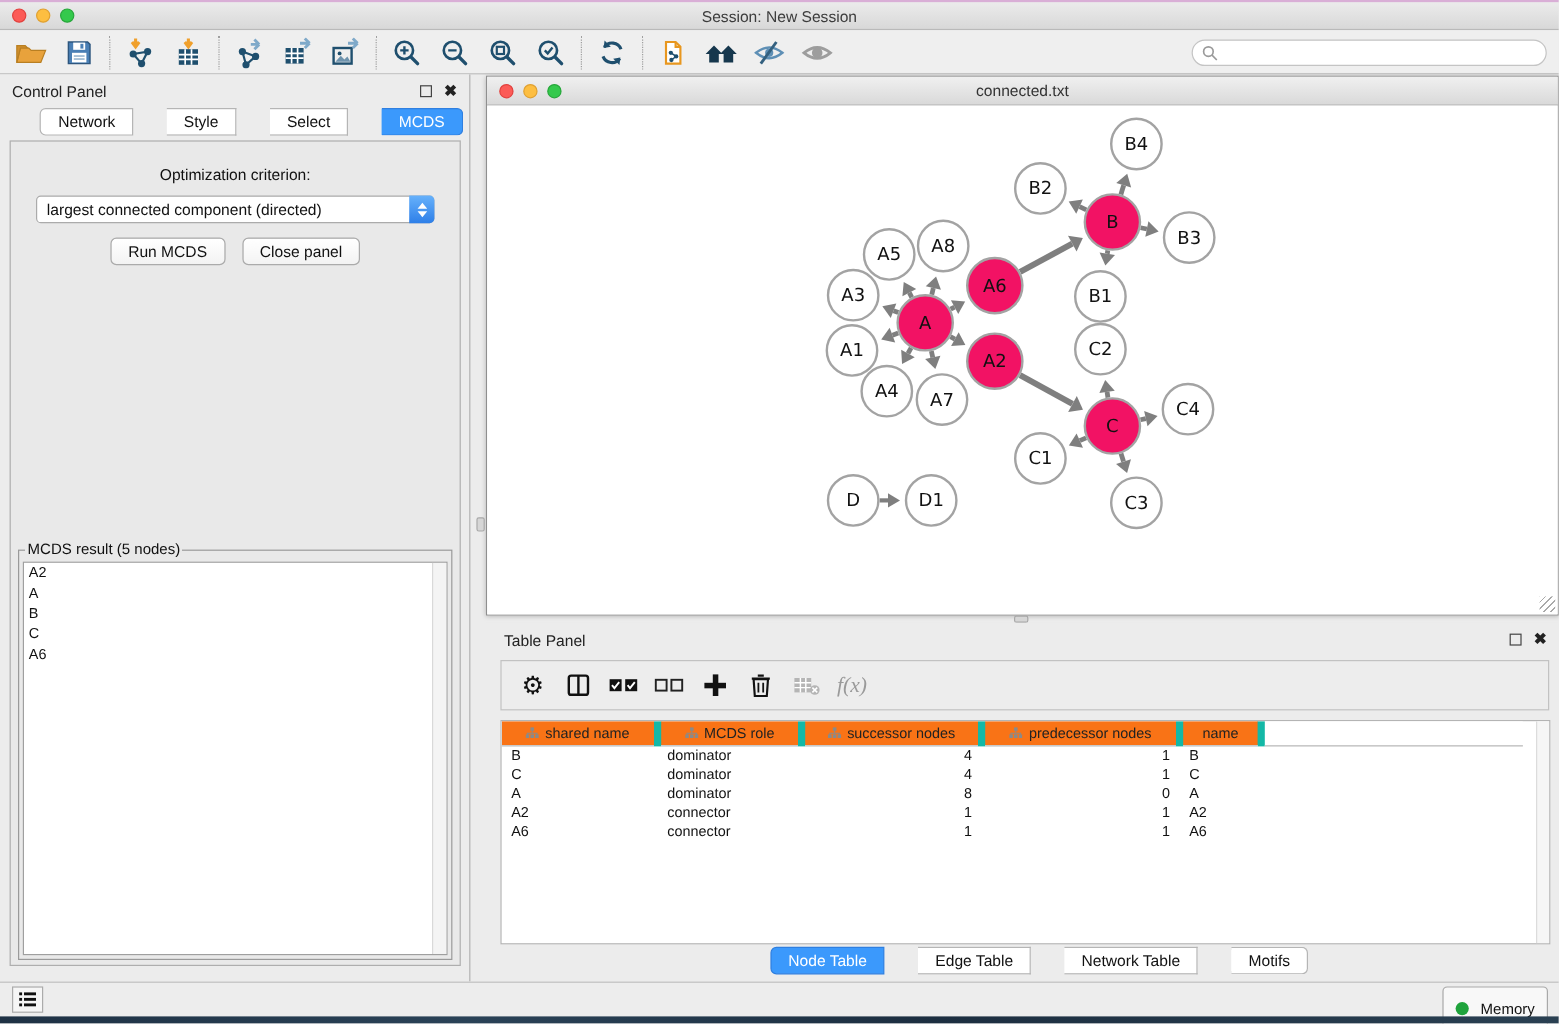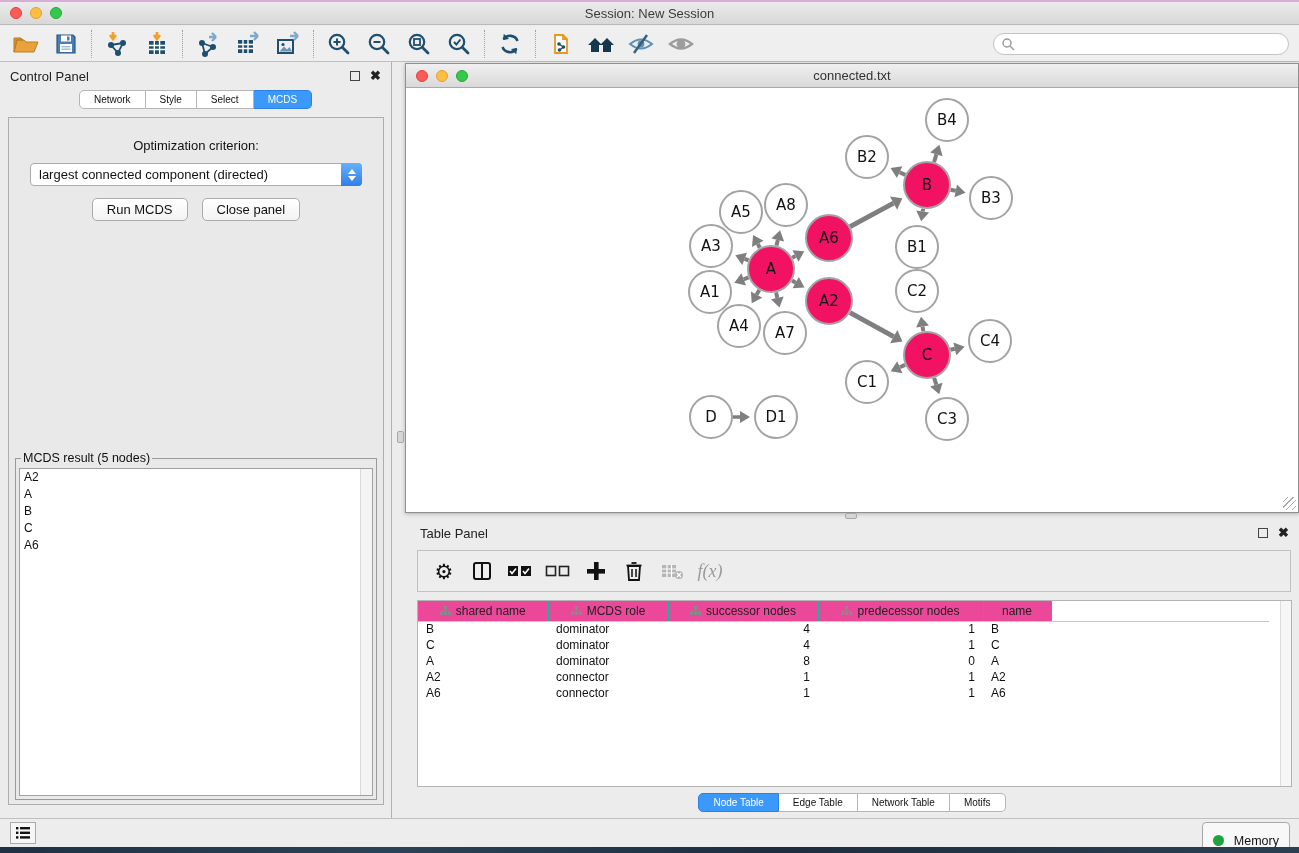--- a/index.html
+++ b/index.html
@@ -27,22 +27,22 @@
 
   
   .control-panel { position:absolute; left:0; top:62px; width:392px; height:756px; background:#ececec;
     border-right:1px solid #b2b2b2; }
   .panel-head { height:28px; display:flex; align-items:center; padding:0 10px; font-size:13px; color:#222; }
   .panel-head .spacer{ flex:1; }
   .float-ico { width:10px; height:10px; border:1.5px solid #444; margin-right:10px; display:inline-block; }
   .close-ico { font-size:13px; font-weight:bold; color:#222; line-height:10px; }
 
   .seg-tabs { display:flex; justify-content:center; }
-  .seg-tab { font-size:10px; padding:3px 14px; background:#fff; border:1px solid #b5b5b5; border-left:none;
-    color:#111; cursor:default; }
+  .seg-tab { font-size:13px; padding:3px 14px; background:#fff; border:1px solid #b5b5b5; border-left:none;
+    color:#111; cursor:default;margin-left:28px; }
   .seg-tab:first-child { border-left:1px solid #b5b5b5; border-radius:5px 0 0 5px; }
   .seg-tab:last-child { border-radius:0 5px 5px 0; }
   .seg-tab.active { background:#3b99fc; color:#fff; border-color:#2f7fe0; }
 
   .cp-body { position:absolute; left:8px; right:7px; top:55px; bottom:13px; background:#e9e9e9;
     border:1px solid #aeaeae; }
   .opt-label { text-align:center; margin-top:20px; font-size:13px; color:#111; }
   .combo { position:relative; margin:10px auto 0; width:332px; height:23px; background:#fff;
     border:1px solid #ababab; border-radius:4px; font-size:13px; color:#111;
     display:flex; align-items:center; padding-left:8px; }
@@ -78,21 +78,21 @@
   .table-panel { position:absolute; left:405px; top:519px; width:894px; height:299px; background:#ececec; }
   .tp-toolbar { position:absolute; left:12px; right:8px; top:31px; height:42px; background:#ededed;
     border:1px solid #c2c2c2; display:flex; align-items:center; padding-left:10px; gap:6px; }
   .tp-btn { width:32px; height:32px; display:flex; align-items:center; justify-content:center; }
   .gear-glyph { font-size:21px; color:#111; line-height:1; }
   .fx-glyph { font-family:Liberation Serif, serif; font-style:italic; font-size:18px; color:#9a9a9a; }
 
   .node-table-wrap { position:absolute; left:12px; right:7px; top:81px; bottom:31px; background:#fff;
     border:1px solid #b4b4b4; overflow:hidden; }
   table.node-table { border-collapse:collapse; font-size:12px; color:#111; table-layout:fixed; }
-  table.node-table th { height:20px; background:#ec4899; border-right:1px solid #14b8a6; border-bottom:1px solid #c7c7c7;
+  table.node-table th { height:20px; background:#f97316; border-right:6px solid #14b8a6; border-bottom:1px solid #c7c7c7;
     font-weight:normal; font-size:12px; color:#222; text-align:center; white-space:nowrap; overflow:hidden; }
   table.node-table th .thlab { vertical-align:middle; }
   table.node-table td { height:16px; padding:0 8px; white-space:nowrap; overflow:hidden; }
   td.num { text-align:right; }
   .tree-ico { display:inline-block; vertical-align:-2px; margin-right:5px; }
   .nt-scroll { position:absolute; right:0; top:0; bottom:0; width:11px; background:#f6f6f6; border-left:1px solid #dcdcdc; }
 
   .tp-tabs { position:absolute; left:0; right:0; bottom:6px; display:flex; justify-content:center; }
 
   

